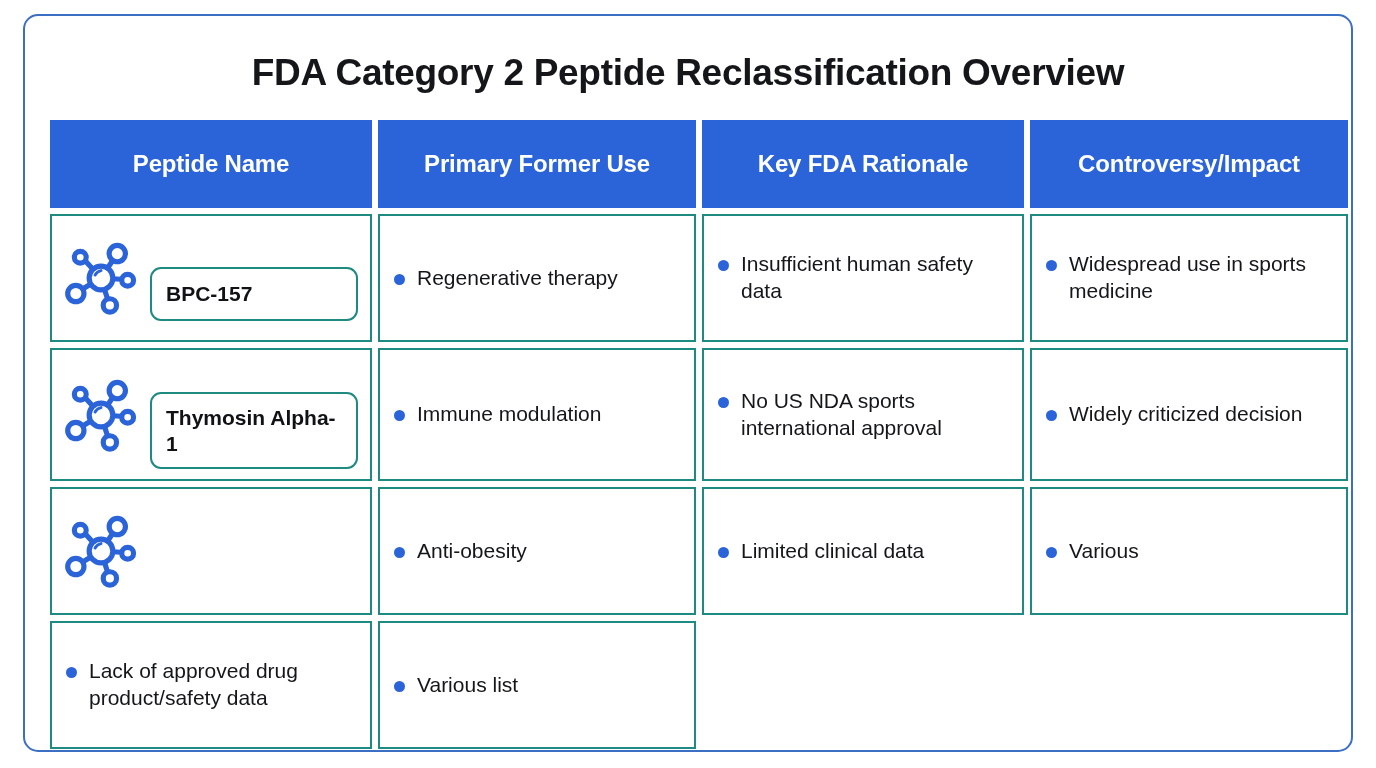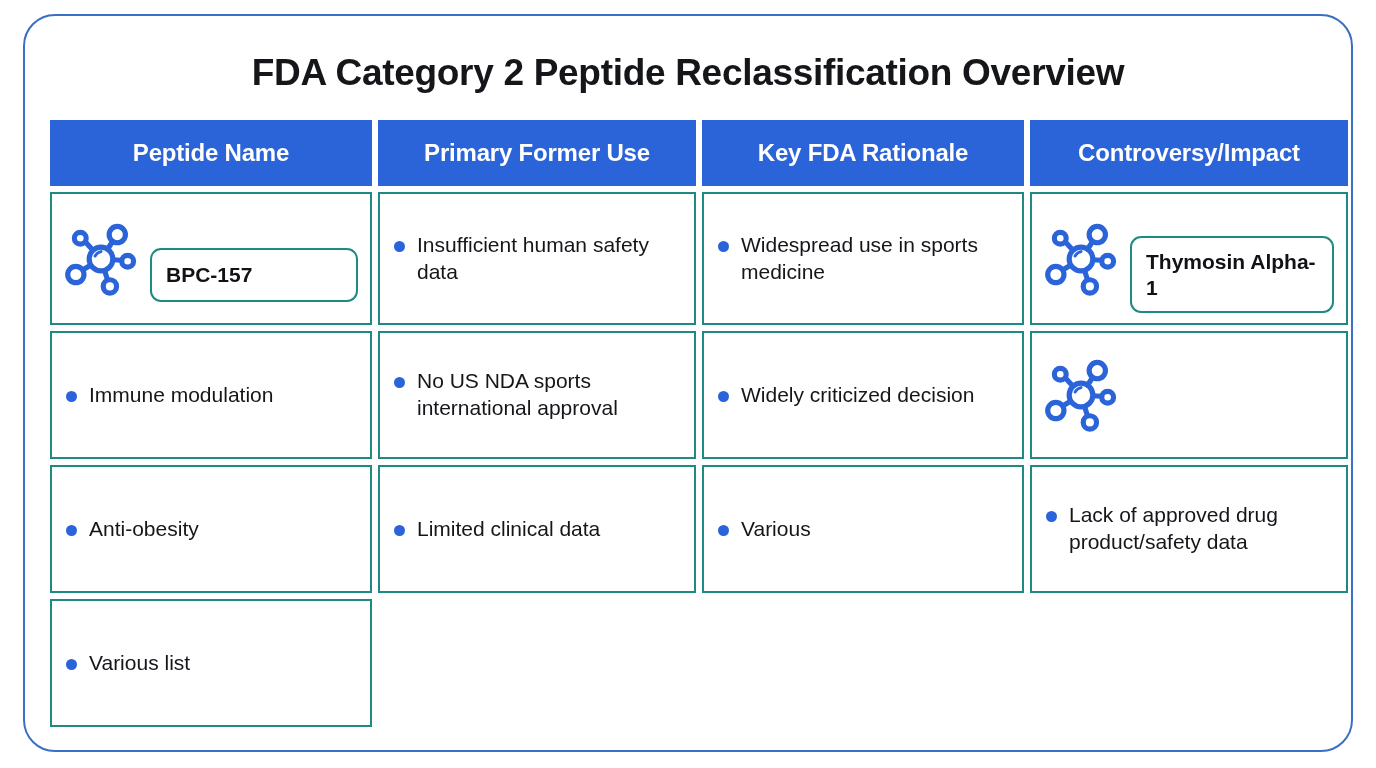--- a/index.html
+++ b/index.html
@@ -12,21 +12,21 @@
     overflow: hidden;
   }
 
   #frame {
     position: absolute;
     left: 23px;
     top: 14px;
     width: 1330px;
     height: 738px;
     border: 2px solid #3b6fc4;
-    border-radius: 32px;
+    border-radius: 15px;
     background: #ffffff;
   }
 
   #title {
     position: absolute;
     left: 0;
     top: 36px;
     width: 100%;
     text-align: center;
     font-size: 37px;
@@ -42,21 +42,21 @@
     width: 1280px;
     display: grid;
     grid-template-columns: 322px 318px 322px 318px;
     grid-auto-rows: min-content;
     column-gap: 6px;
     row-gap: 6px;
   }
 
   
   .hcell {
-    height: 66px;
+    height: 88px;
     background: #2b63d9;
     display: flex;
     align-items: center;
     justify-content: center;
     color: #ffffff;
     font-size: 24px;
     font-weight: 700;
     letter-spacing: -0.2px;
     text-align: center;
   }
@@ -137,20 +137,26 @@
           <circle cx="86" cy="53" r="8" stroke-width="7" fill="#ffffff"></circle>
           <circle cx="62" cy="87" r="9" stroke-width="7" fill="#ffffff"></circle>
           <circle cx="16" cy="71" r="11" stroke-width="7" fill="#ffffff"></circle>
         </svg>
       </span>
       <span class="pill">BPC-157</span>
     </div>
     <div class="cell row-1">
       <span class="bullet">
         <span class="dot"></span>
+        <span>Regenerative therapy</span>
+      </span>
+    </div>
+    <div class="cell row-1">
+      <span class="bullet">
+        <span class="dot"></span>
         <span>Insufficient human safety data</span>
       </span>
     </div>
     <div class="cell row-1">
       <span class="bullet">
         <span class="dot"></span>
         <span>Widespread use in sports medicine</span>
       </span>
     </div>
 

